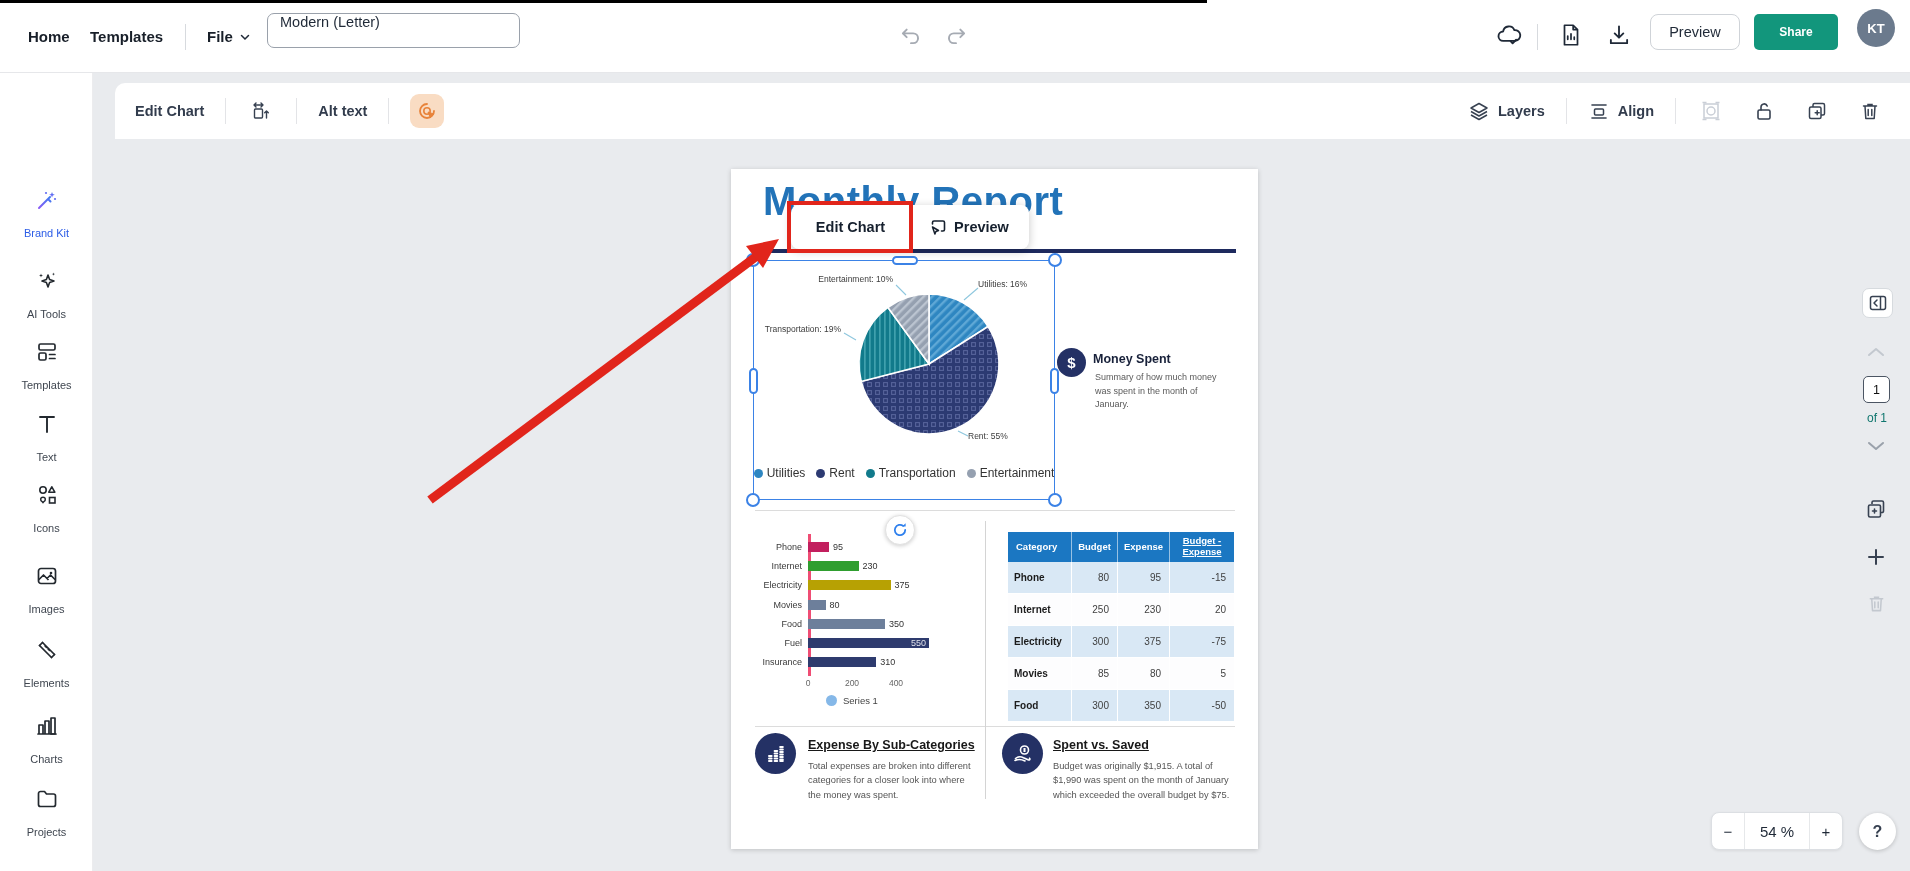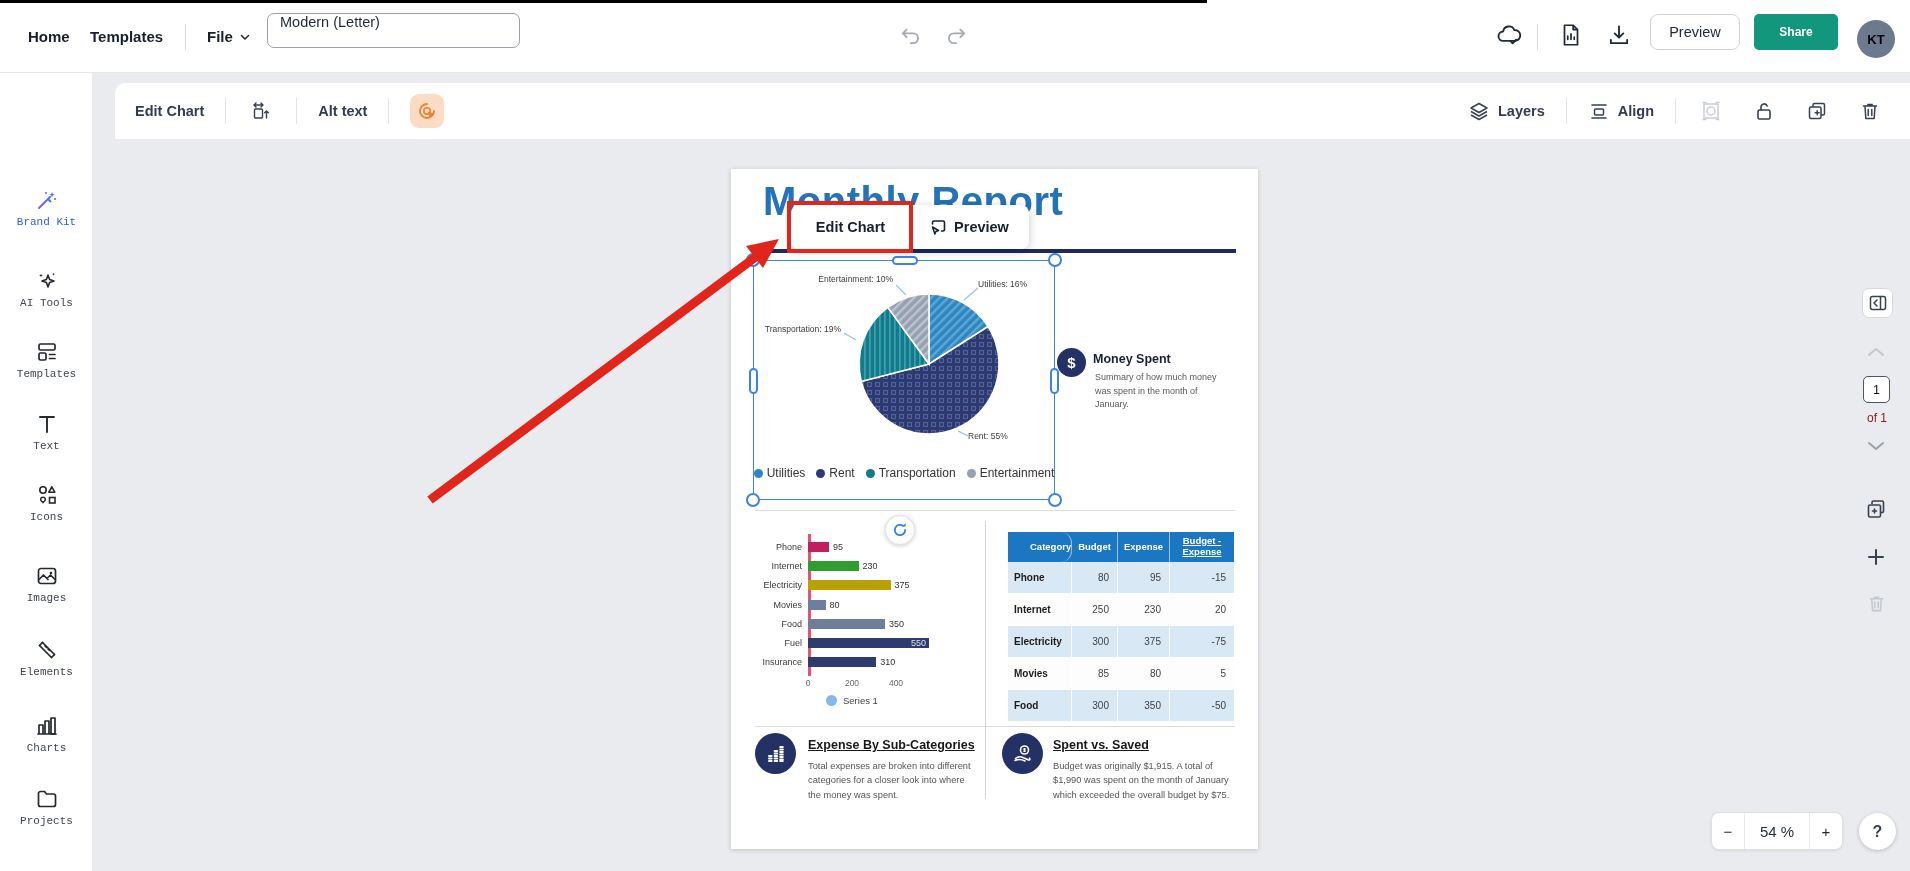--- a/index.html
+++ b/index.html
@@ -9,26 +9,26 @@
 
 #topnav { position:absolute; left:0; top:0; width:1910px; height:73px; background:#fff; border-bottom:1px solid #e6e7ea; z-index:20; }
 #black-strip { position:absolute; left:0; top:0; width:1207px; height:3px; background:#000; z-index:60; }
 .nav-link { position:absolute; top:0; height:73px; display:flex; align-items:center; font-weight:700; font-size:15px; color:#181f29; cursor:pointer; }
 .nav-div { position:absolute; top:24px; width:1px; height:26px; background:#d7dade; }
 #doc-title-input { position:absolute; left:267px; top:13px; width:253px; height:35px; border:1px solid #9aa1ab; border-radius:7px; background:#fff; font-size:14.5px; color:#1f2937; display:flex; padding:0 12px; }
 .undo-redo { position:absolute; top:22px; width:26px; height:26px; color:#a6abb3; cursor:pointer; }
 .icon-btn { position:absolute; top:20px; width:30px; height:30px; display:flex; align-items:center; justify-content:center; cursor:pointer; }
 #preview-btn { position:absolute; left:1650px; top:14px; width:90px; height:36px; border:1px solid #cfd3d8; border-radius:8px; background:#fff; font-size:14.5px; color:#1f2937; display:flex; align-items:center; justify-content:center; cursor:pointer; }
 #share-btn { position:absolute; left:1754px; top:14px; width:84px; height:36px; border:none; border-radius:5px; background:#12967c; font-size:12px; font-weight:700; color:#fff; display:flex; align-items:center; justify-content:center; cursor:pointer; }
-#avatar { position:absolute; left:1857px; top:20px; width:38px; height:38px; border-radius:50%; background:#6b7a8d; color:#000000; font-size:13px; font-weight:700; display:flex; align-items:center; justify-content:center; cursor:pointer; }
+#avatar { position:absolute; left:1857px; top:9px; width:38px; height:38px; border-radius:50%; background:#6b7a8d; color:#ffffff; font-size:13px; font-weight:700; display:flex; align-items:center; justify-content:center; cursor:pointer; }
 
 
 #sidebar { position:absolute; left:0; top:73px; width:93px; height:798px; background:#fff; border-right:1px solid #ececee; z-index:15; }
 .side-item { position:absolute; left:0; width:93px; text-align:center; cursor:pointer; }
-.side-item .lbl { display:block; font-size:11px; color:#3f4650; margin-top:4px;font-family:Liberation Mono, monospace; }
+.side-item .lbl { display:block; font-size:11px; color:#3f4650; margin-top:15px; }
 .side-item svg { margin:0 auto; }
 .side-item.brand .lbl { color:#2b5ce6; }
 #ai-bubble { position:absolute; left:16px; top:798px; width:57px; height:57px; border-radius:50%; background:linear-gradient(135deg,#7c5cf0 0%,#4a68ef 55%,#3a7bf0 100%); display:flex; align-items:center; justify-content:center; cursor:pointer; box-shadow:0 2px 6px rgba(60,70,180,.35); }
 
 
 #toolbar { position:absolute; left:115px; top:83px; width:1795px; height:56px; background:#fff; border-radius:10px 0 0 0; z-index:12; }
 #toolbar-left { position:absolute; left:20px; top:0; height:56px; display:flex; align-items:center; }
 #toolbar-right { position:absolute; right:26px; top:0; height:56px; display:flex; align-items:center; }
 .tb-text { font-size:14.5px; font-weight:700; color:#323c4d; cursor:pointer; white-space:nowrap; }
 .tb-div { width:1px; height:26px; background:#e3e4e7; margin:0 21px; }
@@ -82,21 +82,21 @@
 #bar-ticks { position:absolute; left:0; top:141px; width:238px; height:12px; }
 .tick { position:absolute; transform:translateX(-50%); font-size:8.5px; color:#666; }
 #bar-legend { position:absolute; left:77px; top:158px; display:flex; align-items:center; gap:6px; }
 #bar-legend .dot { width:11px; height:11px; border-radius:50%; background:#85b8e8; }
 #bar-legend .txt { font-size:9.5px; color:#444; }
 
 
 #expense-table { position:absolute; left:277px; top:363px; width:226px; }
 .t-head { display:flex; background:#1b77c2; }
 .t-head .hc { color:#fff; font-size:9.5px; font-weight:700; display:flex; align-items:center; justify-content:center; text-align:center; height:30px; border-right:1px solid rgba(255,255,255,.55); line-height:1.15; padding:0 3px; }
-.t-head .hc:first-child { justify-content:flex-start; padding-left:22px; text-align:left;border-radius:11px; }
+.t-head .hc:first-child { justify-content:flex-start; padding-left:8px; text-align:left; }
 .t-head .hc:last-child { border-right:none;text-decoration:underline; }
 .t-row { display:flex; border-bottom:1.5px solid #fff; }
 .t-row .tc { height:31px; display:flex; align-items:center; justify-content:flex-end; font-size:10px; color:#3f3f3f; padding-right:8px; border-right:1.5px solid #fff; }
 .t-row .tc:first-child { justify-content:flex-start; padding-left:6px; font-weight:700; color:#1c1c1c; }
 .t-row .tc:last-child { border-right:none; }
 .t-row.alt { background:#d9e8f5; }
 .t-row.plain { background:#fdfdfe; }
 
 
 .sec-circle { position:absolute; width:41px; height:41px; border-radius:50%; background:#243165; display:flex; align-items:center; justify-content:center; }
@@ -107,21 +107,21 @@
 #popup { position:absolute; left:60px; top:36px; width:238px; height:44px; background:#fff; border-radius:8px; box-shadow:0 2px 10px rgba(0,0,0,.22); display:flex; align-items:center; z-index:30; }
 #popup .half { flex:1; display:flex; align-items:center; justify-content:center; gap:7px; font-size:14.5px; font-weight:700; color:#16202e; cursor:pointer; height:100%; }
 #red-rect { position:absolute; left:56px; top:32px; width:126px; height:52px; border:4px solid #e1251b; z-index:40; }
 #arrow-overlay { position:absolute; left:0; top:0; width:1910px; height:871px; z-index:80; pointer-events:none; }
 
 
 .rc { position:absolute; z-index:18; }
 #panel-toggle { left:1862px; top:288px; width:31px; height:30px; background:#fff; border:1px solid #d6dade; border-radius:7px; display:flex; align-items:center; justify-content:center; cursor:pointer; }
 #page-up { left:1867px; top:346px; cursor:pointer; }
 #page-num-box { left:1863px; top:376px; width:27px; height:27px; border:1.5px solid #4b5563; border-radius:5px; background:#fff; display:flex; align-items:center; justify-content:center; font-size:12.5px; color:#111; cursor:pointer; }
-#page-of { left:1859px; top:411px; font-size:12px; color:#7f1d1d; width:36px; text-align:center; }
+#page-of { left:1859px; top:411px; font-size:12px; color:#0f766e; width:36px; text-align:center; }
 #page-down { left:1867px; top:440px; cursor:pointer; }
 #dup-page { left:1864px; top:497px; cursor:pointer; }
 #add-page { left:1866px; top:547px; cursor:pointer; }
 #del-page { left:1867px; top:593px; cursor:pointer; }
 
 #zoom-bar { position:absolute; left:1711px; top:812px; height:38px; display:flex; background:#fff; border:1px solid #dcdfe3; border-radius:8px; overflow:hidden; z-index:18; box-shadow:0 1px 3px rgba(0,0,0,.08); }
 #zoom-bar .zseg { display:flex; align-items:center; justify-content:center; cursor:pointer; font-size:15px; color:#1f2937; }
 #zoom-minus { width:33px; border-right:1px solid #e6e8ea; }
 #zoom-level { width:64px; font-size:13.5px; }
 #zoom-plus { width:33px; border-left:1px solid #e6e8ea; }

